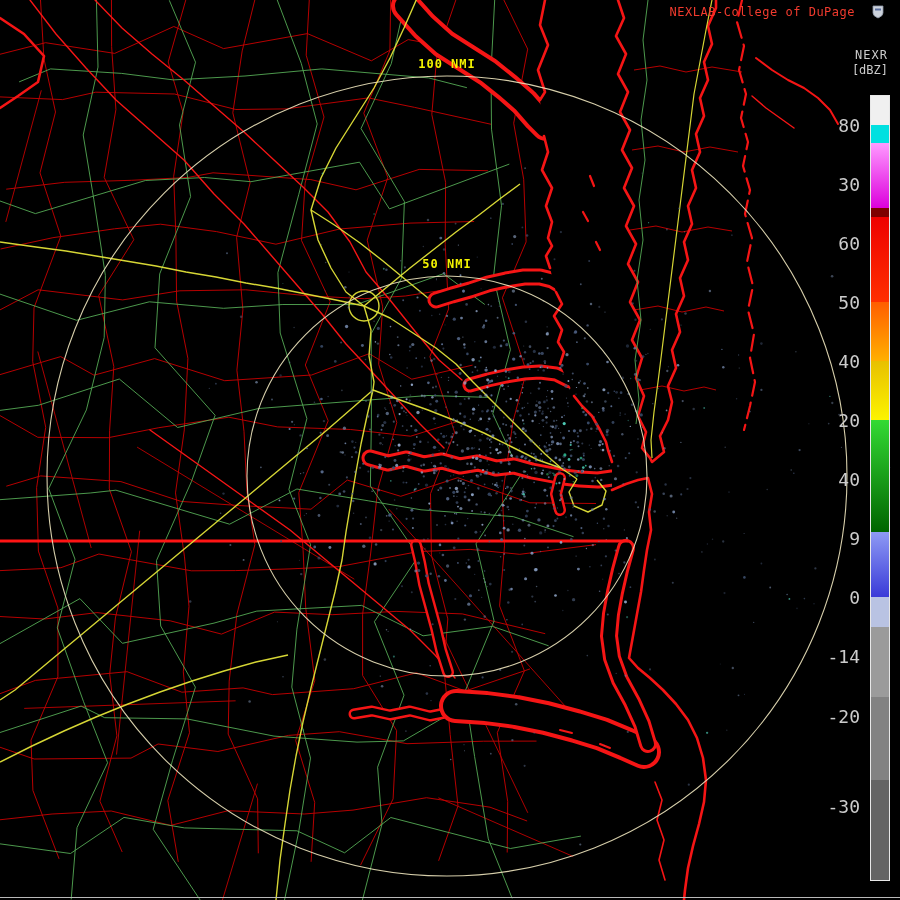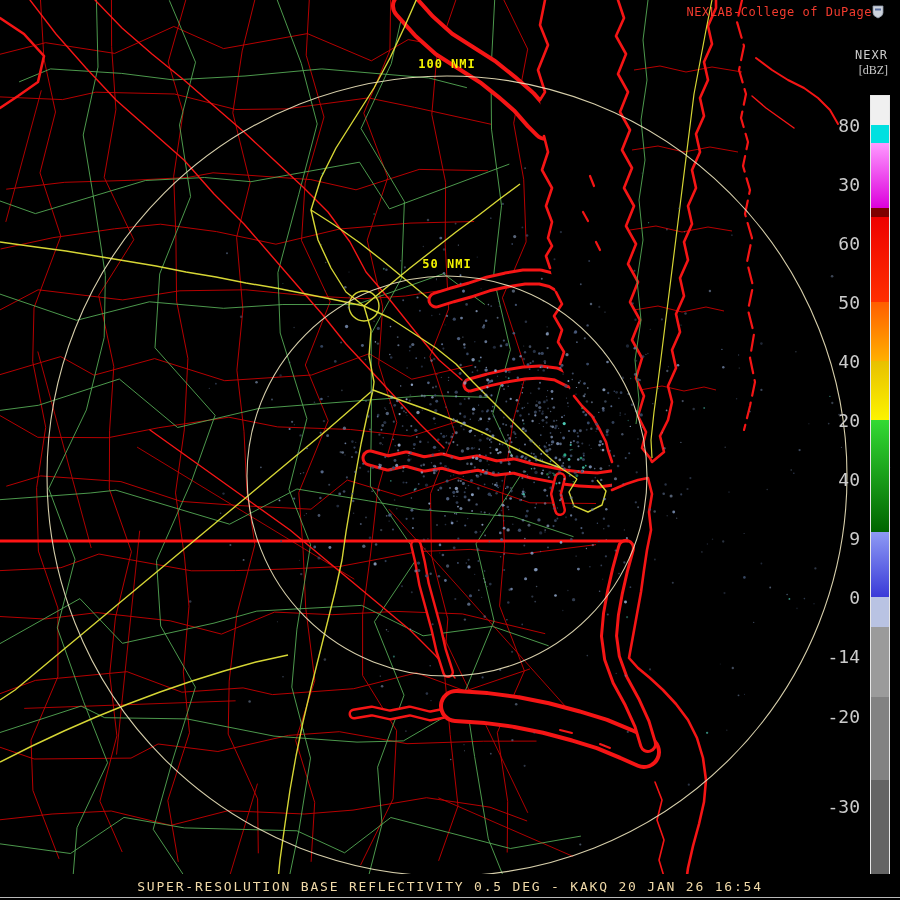--- a/index.html
+++ b/index.html
@@ -15,27 +15,27 @@
   .water{fill:#000;stroke:none;}
   .border-line{fill:none;stroke:var(--border);stroke-width:3;}
   .county-line{fill:none;stroke:var(--county);stroke-width:1;opacity:.95;}
   .roadp{fill:none;stroke:var(--roadPrimary);stroke-width:1.4;opacity:.95;stroke-linejoin:round;}
   .roadg{fill:none;stroke:var(--roadSecondary);stroke-width:1;opacity:.9;stroke-linejoin:round;}
   .banks-dash{stroke-dasharray:16 7;}
   .ring{fill:none;stroke:var(--ring);stroke-width:1.1;opacity:.92;}
   .ring-label{fill:var(--ringLabel);font:bold 12px "DejaVu Sans Mono",monospace;letter-spacing:1px;}
 
   
-  .header-credit{position:absolute;top:5px;right:16px;color:var(--credit);font-size:12px;letter-spacing:.5px;display:flex;align-items:center;gap:0;}
+  .header-credit{position:absolute;top:5px;right:16px;color:var(--credit);font-size:12px;letter-spacing:.5px;display:flex;align-items:center;gap:17px;}
   .logo{display:inline-block;}
 
   
   #colorbar-wrap{position:absolute;top:0;right:0;width:90px;height:900px;}
   .cb-title{position:absolute;top:48px;right:12px;color:var(--scaleLabel);font-size:12px;letter-spacing:1px;}
-  .cb-units{position:absolute;top:63px;right:12px;color:var(--scaleLabel);font-size:12px;font-family:Liberation Serif, serif;}
+  .cb-units{position:absolute;top:63px;right:12px;color:var(--scaleLabel);font-size:12px;}
   .cb-bar{position:absolute;top:95px;right:10px;width:20px;height:786px;border:1px solid #e8e8e8;box-sizing:border-box;}
   .cb-tick{position:absolute;right:40px;transform:translateY(-50%);color:var(--scaleLabel);font-size:18px;}
 
   
   .status{position:absolute;left:0;top:874px;width:900px;height:26px;background:#000;}
   .status-text{margin-top:5px;text-align:center;color:var(--statusText);font-size:13px;letter-spacing:1.8px;white-space:nowrap;}
   .bottom-line{position:absolute;left:0;top:897px;width:900px;height:1px;background:#b9b9b9;}
 </style>
 </head>
 <body>
@@ -1284,18 +1284,15 @@
       <div class="cb-tick" style="top: 360.94px;">40</div>
       <div class="cb-tick" style="top: 420.038px;">20</div>
       <div class="cb-tick" style="top: 479.135px;">40</div>
       <div class="cb-tick" style="top: 538.233px;">9</div>
       <div class="cb-tick" style="top: 597.331px;">0</div>
       <div class="cb-tick" style="top: 656.429px;">-14</div>
       <div class="cb-tick" style="top: 715.526px;">-20</div>
       <div class="cb-tick" style="top: 806px; text-align: center;">-30</div>
     </div>
 
-  <div class="status">
-    <div class="status-text">SUPER-RESOLUTION BASE REFLECTIVITY 0.5 DEG - KAKQ 20 JAN 26 16:54</div>
-  </div>
   <div class="bottom-line"></div>
 
 </div>
 
 </body></html>

